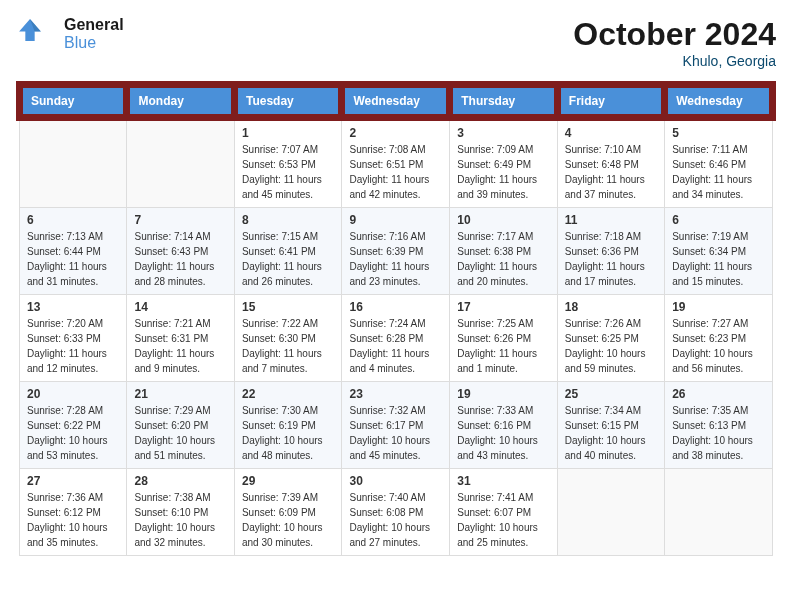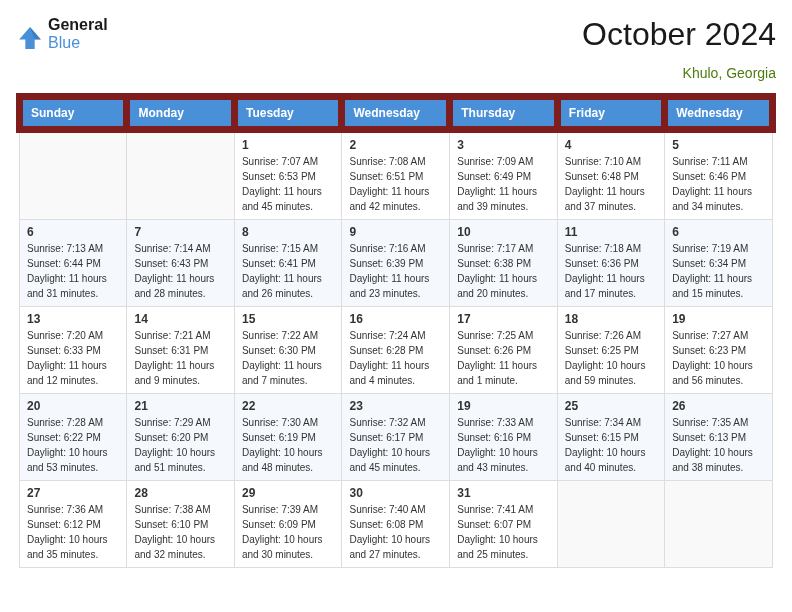--- a/index.html
+++ b/index.html
@@ -11,39 +11,38 @@
       padding: 16px;
     }
     .header {
       display: flex;
       justify-content: space-between;
       align-items: flex-start;
       margin-bottom: 12px;
     }
     .logo {
       display: flex;
-      align-items: flex-end;
-      gap: 4px;
+      align-items: flex-start;
+      gap: 20px;
     }
     .logo-icon {
       width: 28px;
       height: 28px;
     }
     .title-block {
       text-align: right;
     }
     .month-title {
       font-size: 32px;
-      font-weight: 400;
+      font-weight: 700;
       color: #1a1a1a;
     }
     .location {
       font-size: 14px;
-      color: #4d7c0f;
-      margin-top: 12px;
+      color: #0c4a6e;
     }
     .calendar {
       width: 100%;
       border-collapse: collapse;
       border: 1px solid #ccc;
     }
     .calendar th {
       background: #4a90d9;
       color: #fff;
       font-size: 12px;

